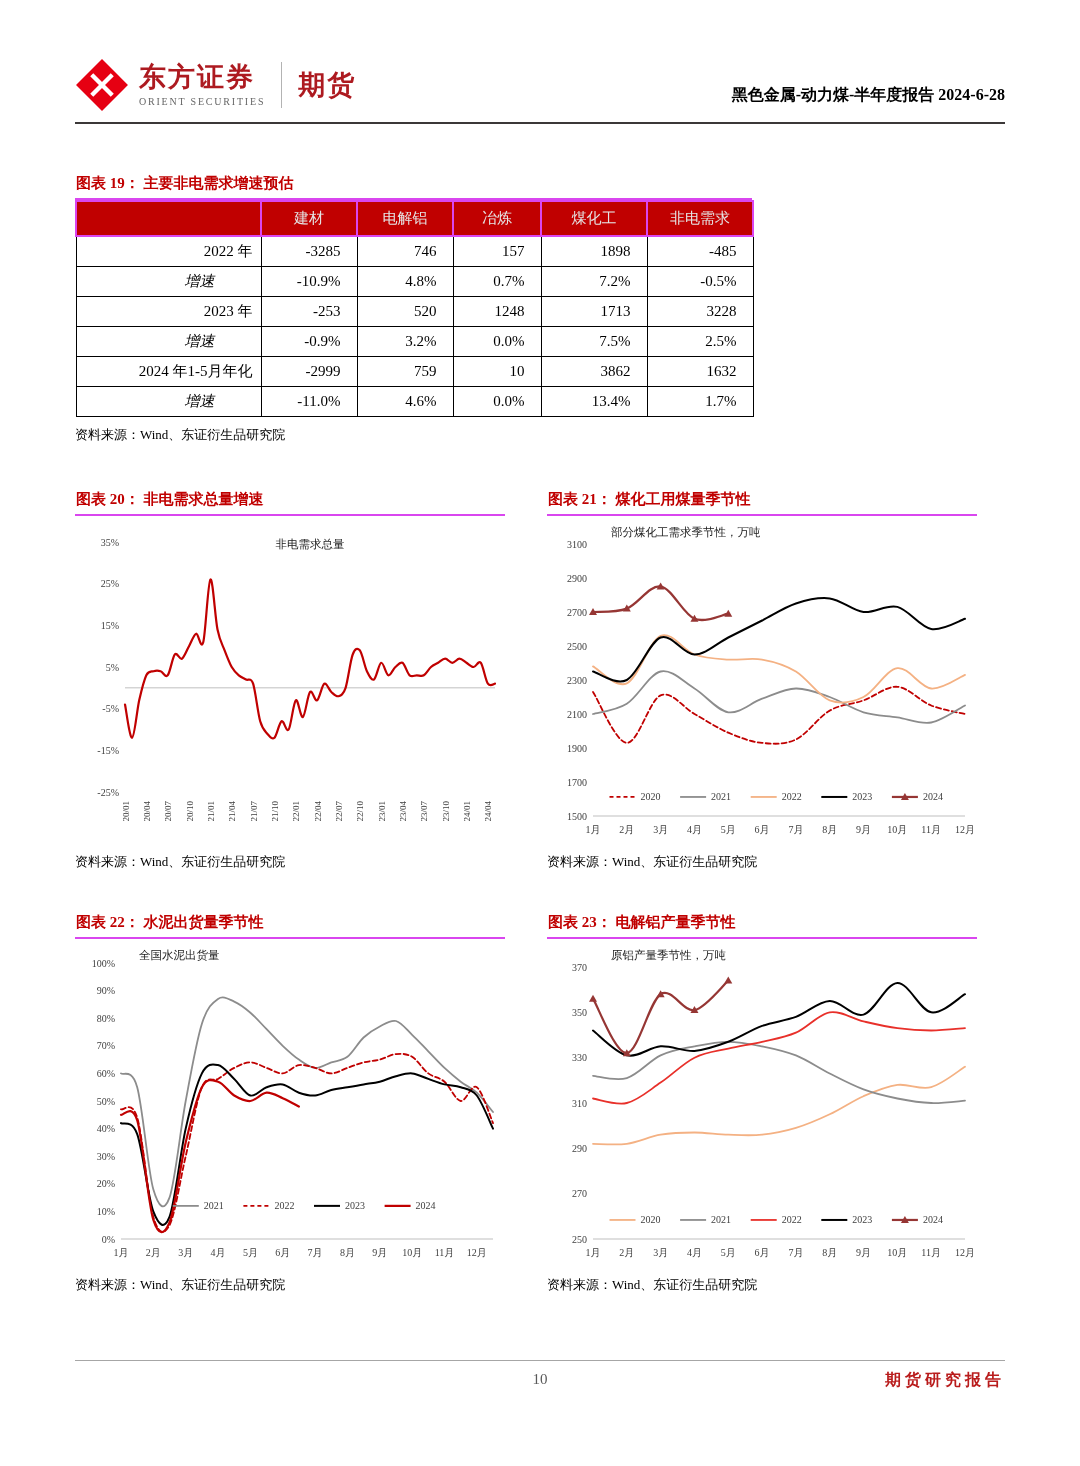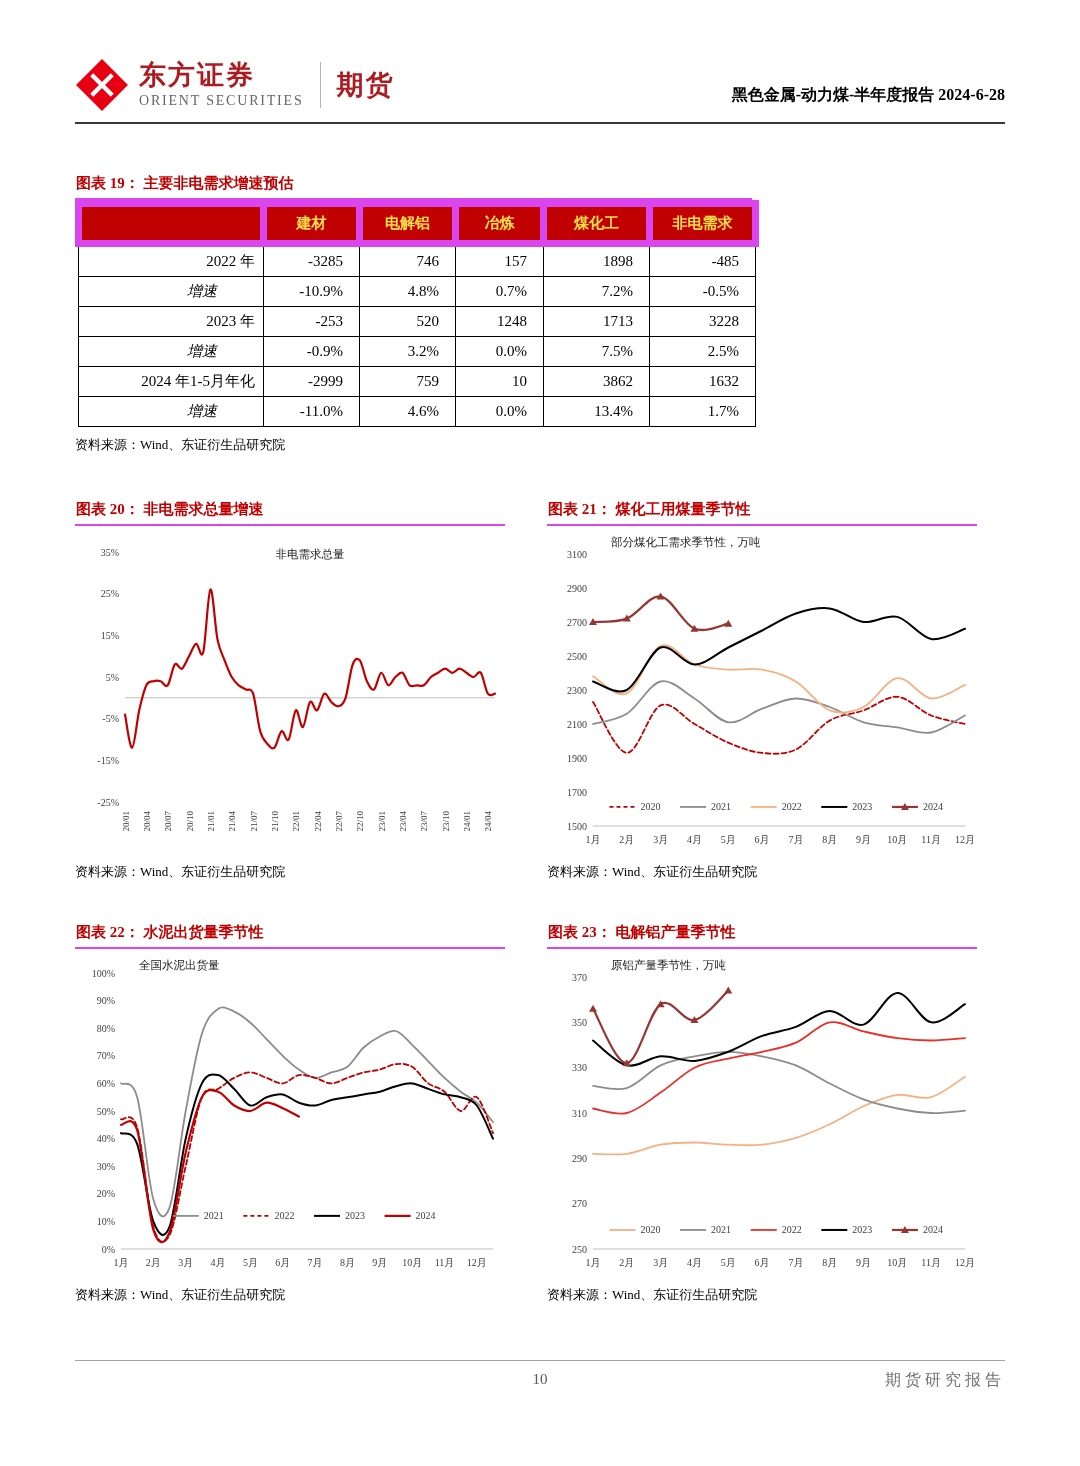--- a/index.html
+++ b/index.html
@@ -13,39 +13,39 @@
     box-sizing:border-box;
     padding:58px 75px 0 75px;
     overflow:hidden;
   }
   
   .header{display:flex;justify-content:space-between;align-items:flex-end;}
   .brand{display:flex;align-items:center;}
   .brand-icon{display:block;}
   .brand-text{margin-left:10px;}
   .brand-cn{font-size:27px;font-weight:bold;color:#AD1A20;letter-spacing:2px;line-height:1.1;}
-  .brand-en{font-size:14px;letter-spacing:1.8px;color:#666;margin-top:3px;}
+  .brand-en{font-size:10px;letter-spacing:1.8px;color:#666;margin-top:3px;}
   .brand-divider{width:1px;height:46px;background:#b3b3b3;margin:0 16px;}
   .brand-right{font-size:27px;font-weight:bold;color:#AD1A20;letter-spacing:2px;}
   .report-title{font-size:16px;font-weight:bold;padding-bottom:6px;margin-left:8px;}
   .header-rule{height:2px;background:#3B3838;margin-top:10px;}
   
   .fig-title{
     color:#C00000;font-weight:bold;font-size:15px;
     border-bottom:2px solid #d946ef;
     padding:0 0 5px 1px;
   }
   .source{font-size:13px;margin-top:9px;color:#000;}
   
   .fig19{margin-top:50px;}
   .fig19 .fig-title{width:677px;box-sizing:border-box;}
   .demand-table{border-collapse:collapse;width:677px;table-layout:fixed;font-size:15px;}
   .demand-table th{
-    background:#C00000;color:#fde047;font-weight:bold;text-align:center;
-    border:7px solid #d946ef;padding:7px 4px;font-size:15px;
+    background:#C00000;color:#e5e5e5;font-weight:normal;text-align:center;
+    border:2px solid #d946ef;padding:7px 4px;font-size:15px;
   }
   .demand-table td{border:1px solid #000;padding:5px 8px;}
   .demand-table td.num{text-align:right;padding-right:16px;}
   .demand-table td.rowlabel{text-align:right;padding-left:8px;}
   .demand-table tr.sub td.rowlabel{text-align:right;padding-right:46px;font-style:italic;}
   .demand-table col.c0{width:185px;}
   .demand-table col.c1{width:96px;}
   .demand-table col.c2{width:96px;}
   .demand-table col.c3{width:88px;}
   .demand-table col.c4{width:106px;}
@@ -55,21 +55,21 @@
   .chart-block .fig-title{margin-bottom:4px;}
   .chart-canvas{height:330px;width:430px;}
   .chart-block .source{margin-top:3px;}
   .chart-canvas svg text{font-family:"Liberation Serif",serif;fill:#404040;}
   .chart-canvas svg text.tick{font-size:10px;}
   .chart-canvas svg text.small{font-size:9px;}
   .chart-canvas svg text.inner-title{font-size:11.5px;fill:#1a1a1a;}
   
   .footer{position:absolute;left:75px;right:75px;top:1360px;border-top:1px solid #a6a6a6;height:46px;}
   .page-number{position:absolute;left:50%;transform:translateX(-50%);top:10px;font-size:15px;color:#595959;}
-  .footer-label{position:absolute;right:0;top:9px;font-size:16px;color:#737373;letter-spacing:4px;font-weight:normal;margin-left:28px;}
+  .footer-label{position:absolute;right:0;top:9px;font-size:16px;color:#b91c1c;letter-spacing:4px;font-weight:bold;margin-left:28px;}
 </style>
 </head>
 <body>
 
 <div class="page">
 
   <div class="header">
     <div class="brand">
       <svg class="brand-icon" width="54" height="54" viewBox="0 0 100 100">
         <rect x="16" y="16" width="68" height="68" fill="#E60012" transform="rotate(45 50 50)"></rect>

